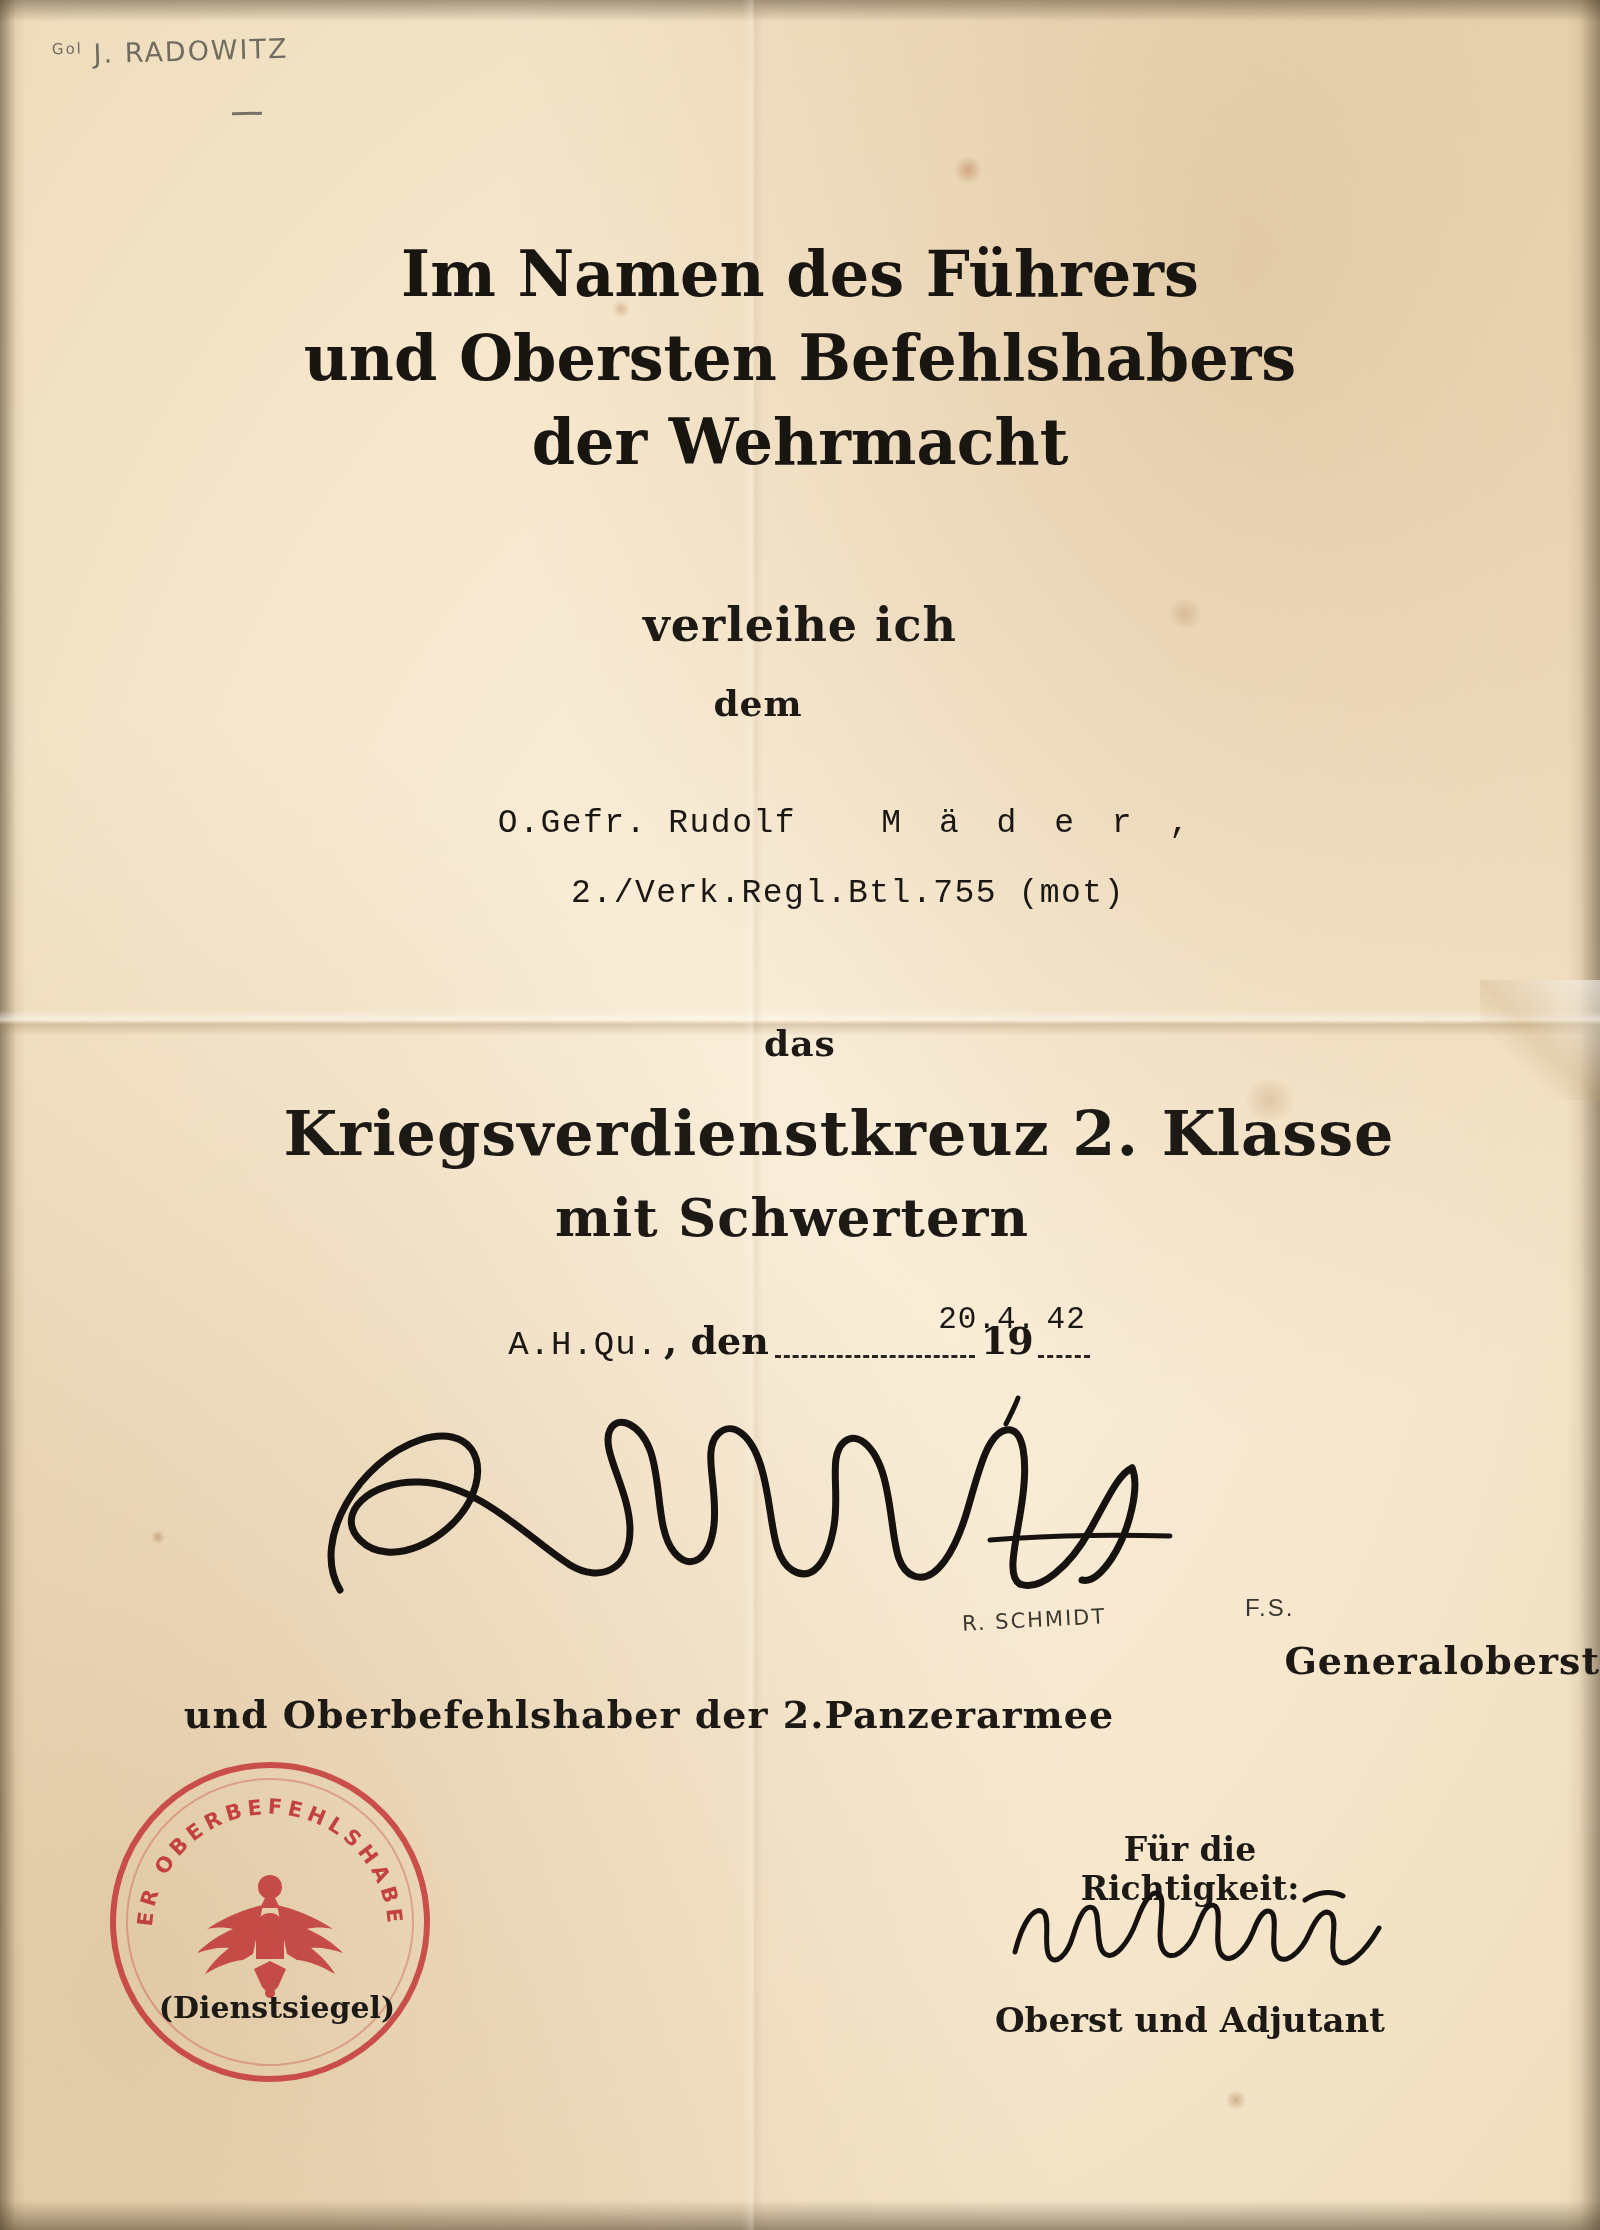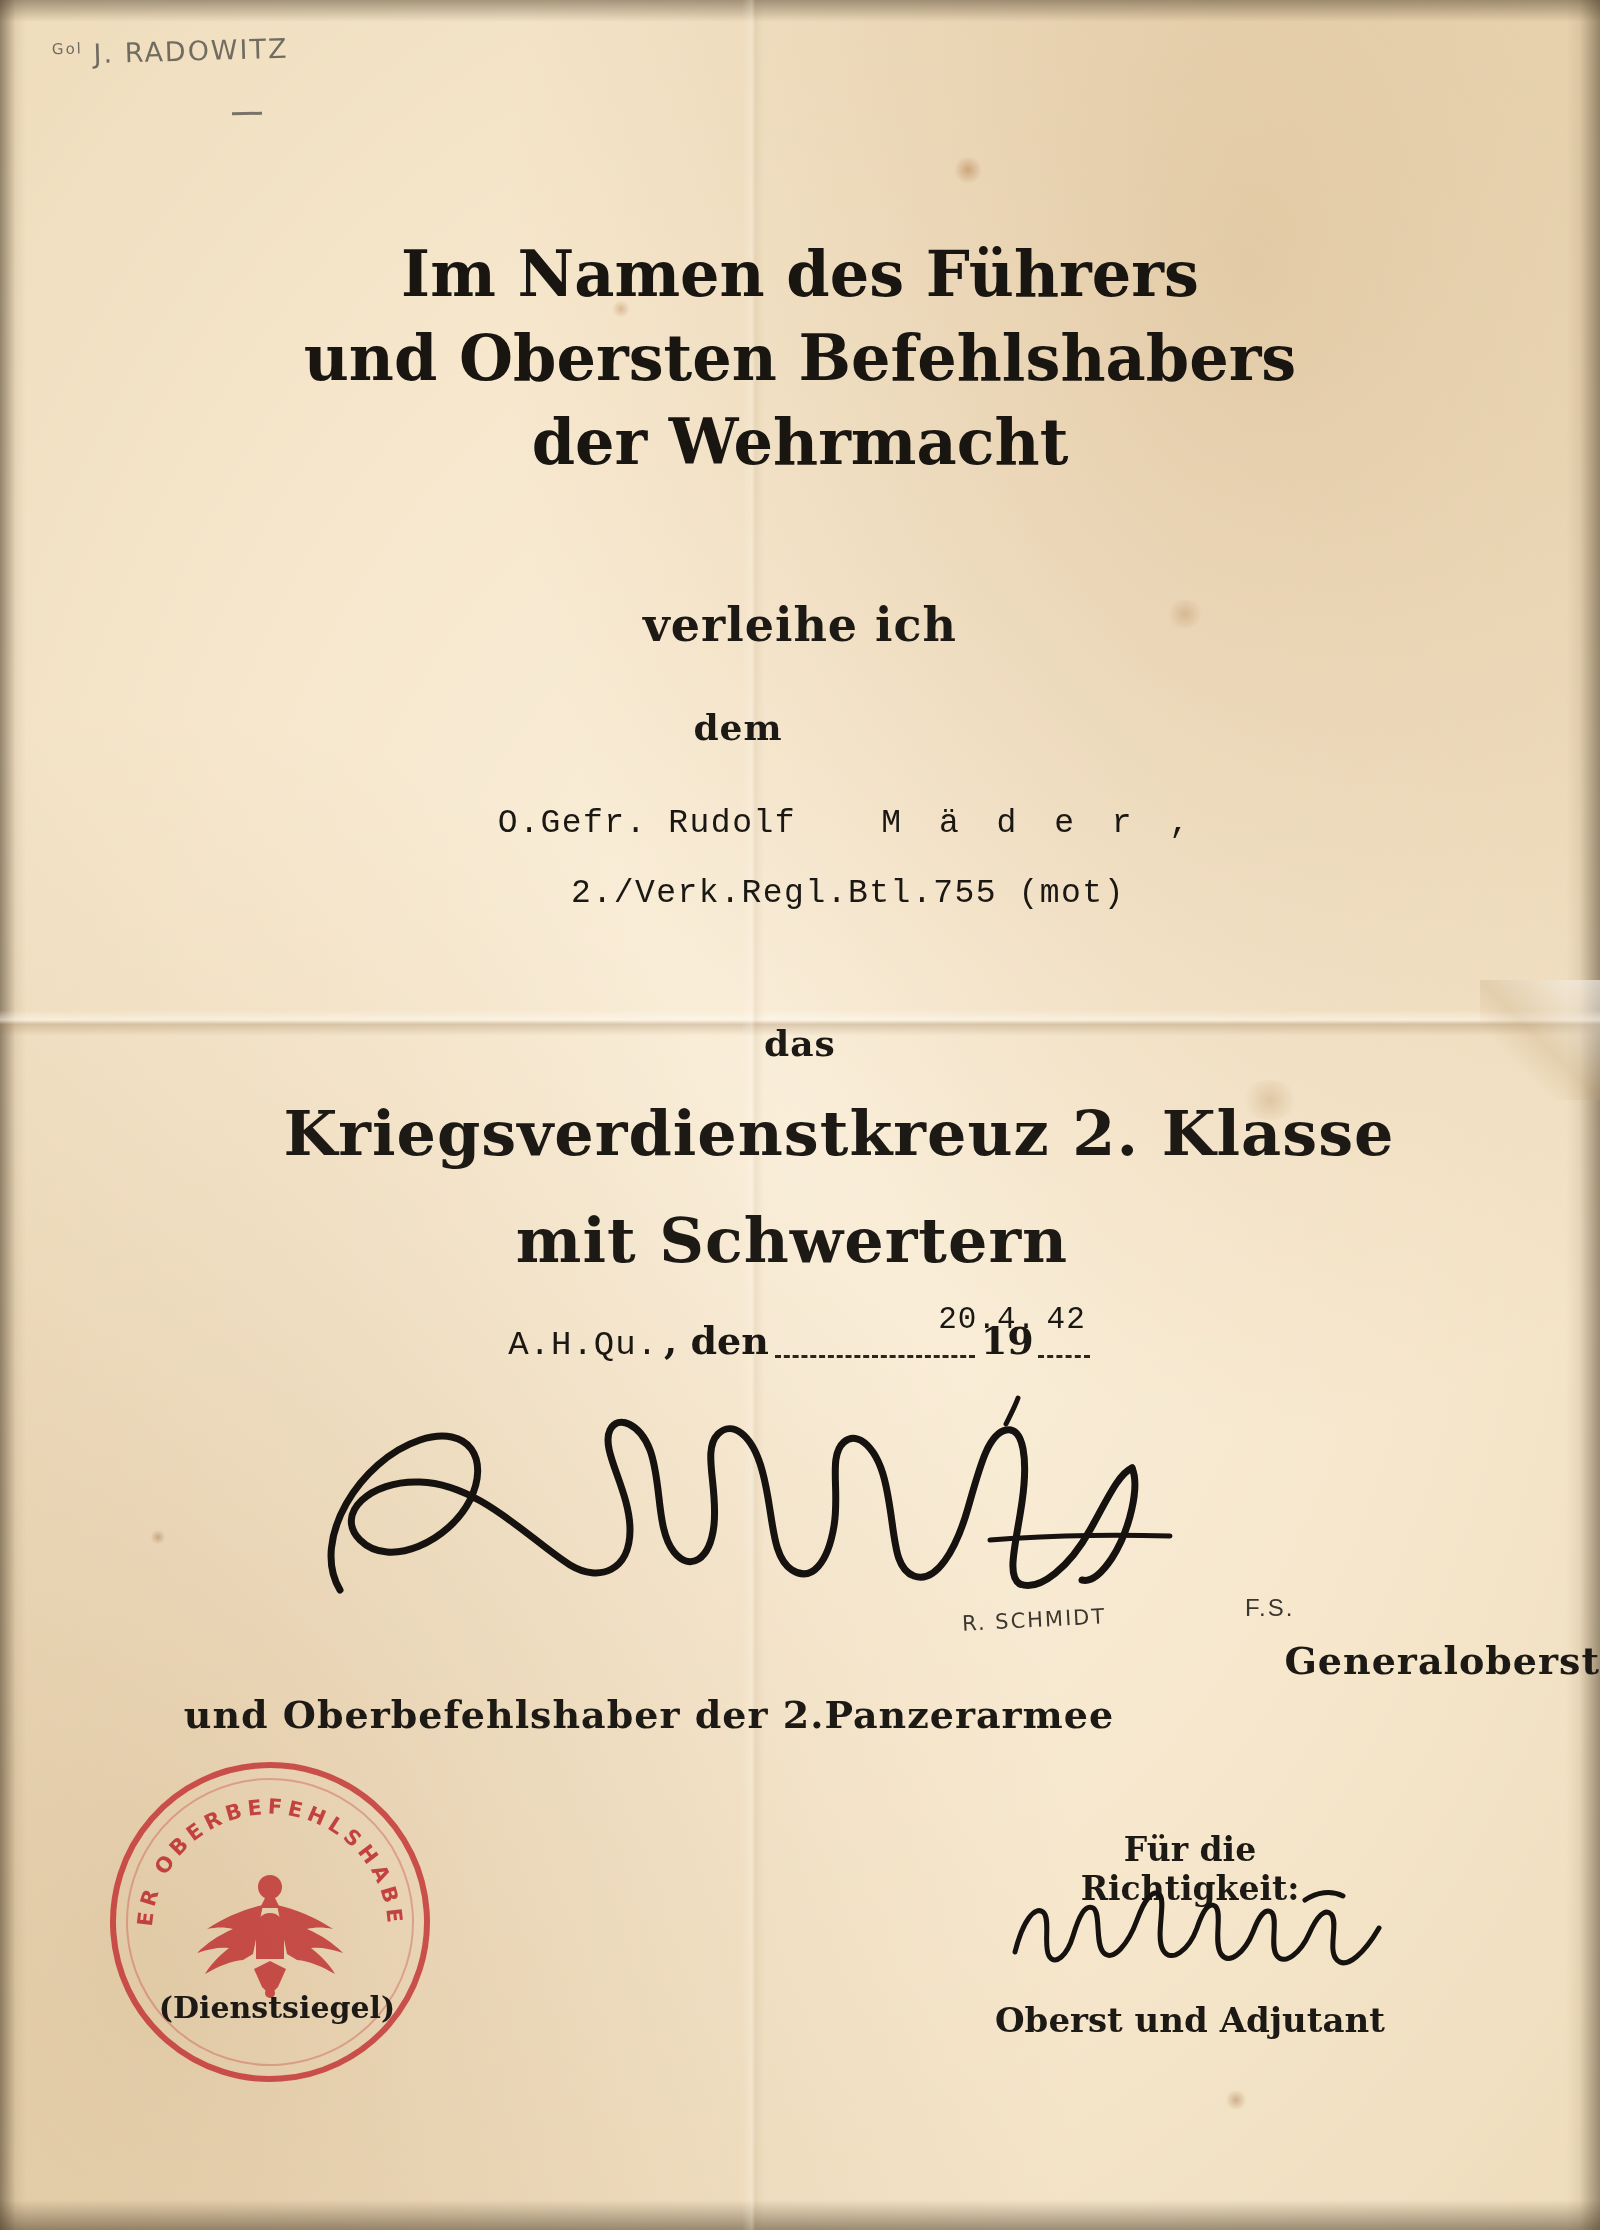--- a/index.html
+++ b/index.html
@@ -131,24 +131,25 @@
 
   .verleihe {
     position: absolute;
     left: 0; top: 598px;
     width: 1600px;
     font-size: 46px;
     line-height: 54px;
   }
   .dem {
     position: absolute;
-    left: 0; top: 706px;
+    left: 0; top: 682px;
     width: 1476px;
     font-size: 36px;
     line-height: 42px;
+    padding-left: 20px;
   }
 
   
   .typed {
     position: absolute;
     width: 1600px;
     text-align: center;
     font-family: "Liberation Mono", monospace;
     color: #1b1814;
     font-size: 33px;
@@ -171,23 +172,22 @@
     left: 0; top: 1095px;
     width: 1600px;
     font-size: 62px;
     line-height: 78px;
     padding-left: 39px;
   }
   .award-2 {
     position: absolute;
     left: 0; top: 1178px;
     width: 1584px;
-    font-size: 62px;
+    font-size: 53px;
     line-height: 78px;
-    margin-top: 24px;
   }
 
   
   .dateline {
     position: absolute;
     left: 0; top: 1318px;
     width: 1600px;
     text-align: center;
   }
   .dateline-inner {

